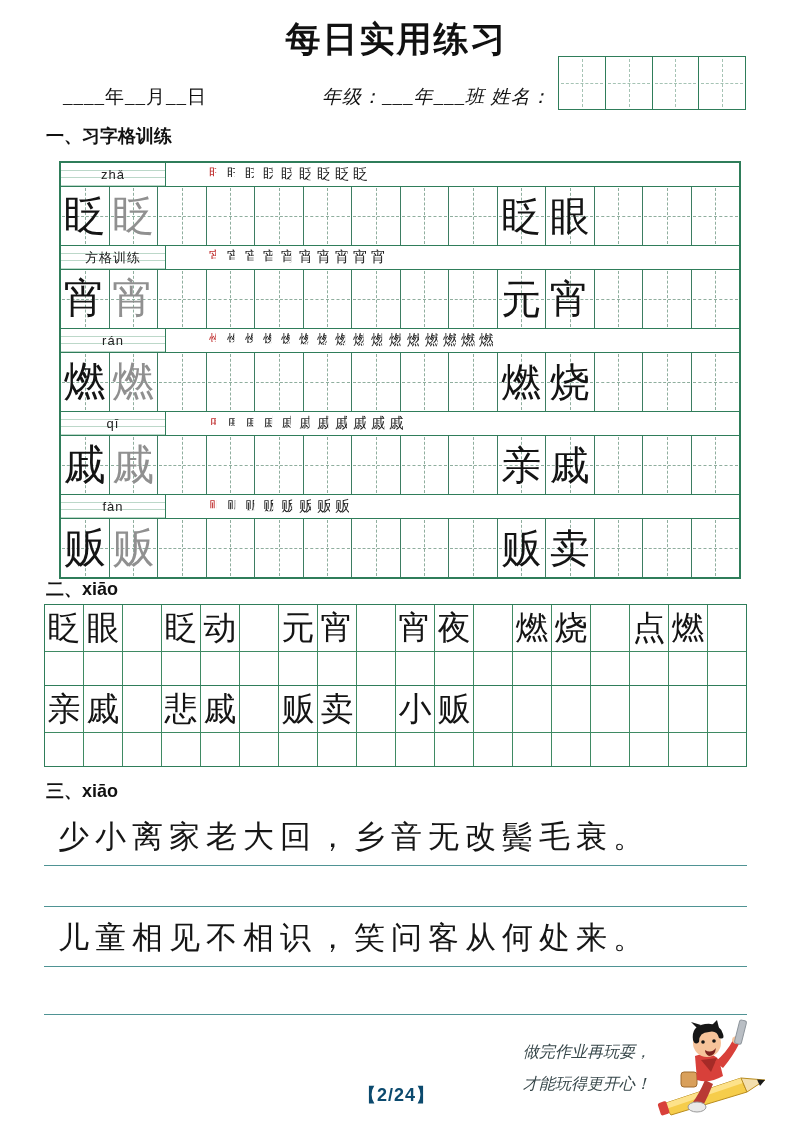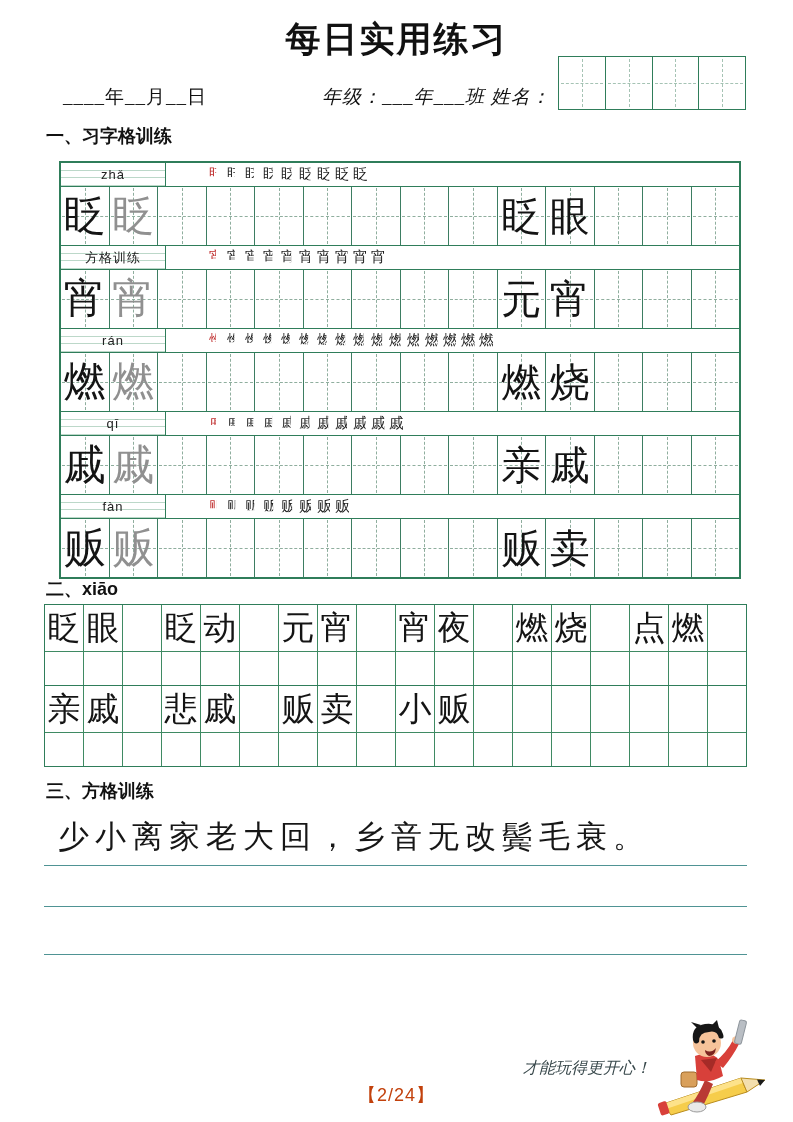--- a/index.html
+++ b/index.html
@@ -87,21 +87,21 @@
     font-family:"Liberation Serif","DejaVu Serif",serif;font-size:31px;color:#161616;
     letter-spacing:6px;padding:10px 0 7px 14px;border-bottom:1.5px solid #4f9394;
   }
   .blank-line{border-bottom:1.5px solid #4f9394;}
   .blank-line.b1{height:40px;}
   .blank-line.b2{height:47px;}
 
   
   #page-number{
     position:absolute;left:0;top:1083px;width:100%;text-align:center;
-    font-size:18px;font-weight:400;letter-spacing:1px;color:#c2410c;
+    font-size:18px;font-weight:700;letter-spacing:1px;color:#0c4a6e;
   }
   #mascot-group{position:absolute;right:18px;top:1018px;display:flex;align-items:center;}
   #mascot-text{
     font-family:"Liberation Serif","DejaVu Serif",serif;font-style:italic;
     font-size:16px;color:#37474a;line-height:32px;text-align:right;margin-right:2px;white-space:nowrap;
   }
   #mascot-svg{width:122px;height:100px;display:block;}
 </style>
 </head>
 <body>
@@ -434,31 +434,33 @@
       <div class="sq-cell"></div>
       <div class="sq-cell"></div>
       <div class="sq-cell"></div>
       <div class="sq-cell"></div>
       <div class="sq-cell"></div>
       <div class="sq-cell"></div>
       <div class="sq-cell"></div>
     </div>
   </div>
 
-<h2 id="heading-3" class="section-heading">三、方格训练</h2>
+<h2 id="heading-3" class="section-heading">三、xiāo</h2>
 <div id="composition">
     <div class="sentence">少小离家老大回，乡音无改鬓毛衰。</div>
     <div class="blank-line b1"></div>
+    <div class="sentence">儿童相见不相识，笑问客从何处来。</div>
     <div class="blank-line b2"></div>
   </div>
 
 <div id="page-number">【2/24】</div>
 
 <div id="mascot-group">
   <div id="mascot-text">
+      <div>做完作业再玩耍，</div>
       <div>才能玩得更开心！</div>
     </div>
   <svg id="mascot-svg" viewBox="0 0 122 100" xmlns="http://www.w3.org/2000/svg">
 
     <polygon points="10,86 88,60 94,74 18,97" fill="#f6cd4b" stroke="#b98c1e" stroke-width="1"></polygon>
     <polygon points="10,86 88,60 90,65 13,91" fill="#fde28a"></polygon>
     <polygon points="88,60 112,62 94,74" fill="#f3dfae" stroke="#b98c1e" stroke-width="1"></polygon>
     <polygon points="104,61.5 112,62 107,68" fill="#1b1b1b"></polygon>
     <rect x="6" y="84" width="9" height="13" rx="2" fill="#d8403a" transform="rotate(-18 10 90)"></rect>
 

